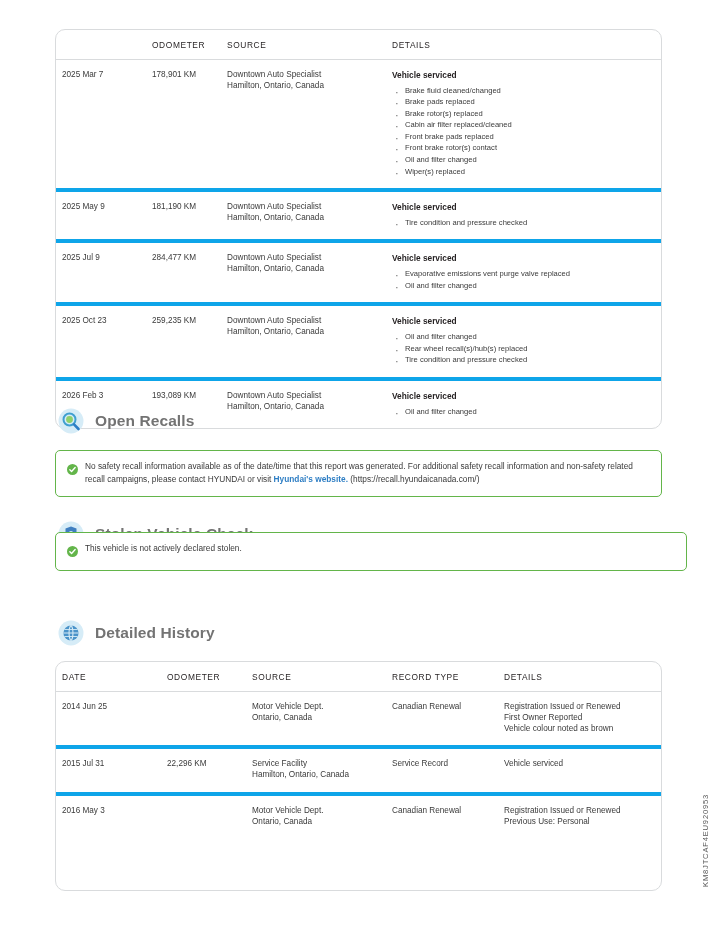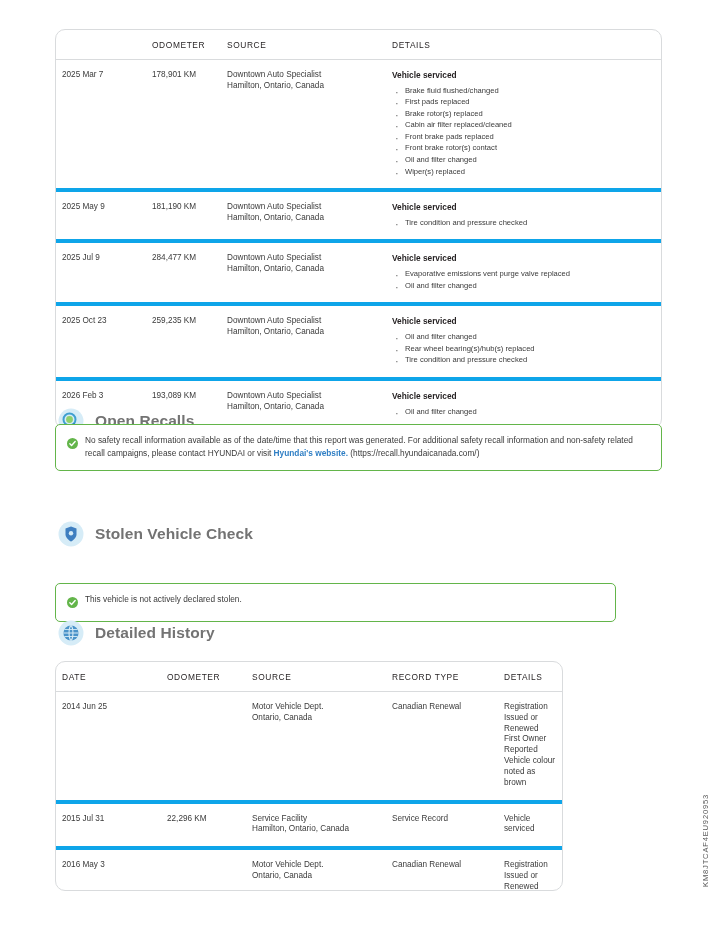--- a/index.html
+++ b/index.html
@@ -165,22 +165,22 @@
         <tr>
           <td class="nowrap">2025 Mar 7</td>
           <td class="nowrap">178,901 KM</td>
           <td>
             <span class="src-line">Downtown Auto Specialist</span>
             <span class="src-line">Hamilton, Ontario, Canada</span>
           </td>
           <td>
             <span class="strong">Vehicle serviced</span>
             <ul class="bullets">
-              <li>Brake fluid flushed/changed</li>
-              <li>First pads replaced</li>
+              <li>Brake fluid cleaned/changed</li>
+              <li>Brake pads replaced</li>
               <li>Brake rotor(s) replaced</li>
               <li>Cabin air filter replaced/cleaned</li>
               <li>Front brake pads replaced</li>
               <li>Front brake rotor(s) contact</li>
               <li>Oil and filter changed</li>
               <li>Wiper(s) replaced</li>
             </ul>
           </td>
         </tr>
 
@@ -219,21 +219,21 @@
           <td class="nowrap">2025 Oct 23</td>
           <td class="nowrap">259,235 KM</td>
           <td>
             <span class="src-line">Downtown Auto Specialist</span>
             <span class="src-line">Hamilton, Ontario, Canada</span>
           </td>
           <td>
             <span class="strong">Vehicle serviced</span>
             <ul class="bullets">
               <li>Oil and filter changed</li>
-              <li>Rear wheel bearing(s)/hub(s) replaced</li>
+              <li>Rear wheel recall(s)/hub(s) replaced</li>
               <li>Tire condition and pressure checked</li>
             </ul>
           </td>
         </tr>
 
         <tr>
           <td class="nowrap">2026 Feb 3</td>
           <td class="nowrap">193,089 KM</td>
           <td>
             <span class="src-line">Downtown Auto Specialist</span>
@@ -255,42 +255,42 @@
       <svg width="26" height="26" viewBox="0 0 26 26">
         <circle cx="13" cy="13" r="12.5" fill="#d6ecf7"></circle>
         <circle cx="11.5" cy="11.5" r="6" fill="none" stroke="#3f9fd0" stroke-width="2"></circle>
         <circle cx="11.5" cy="11.5" r="3.4" fill="#8ed06b"></circle>
         <line x1="16" y1="16.4" x2="20.5" y2="21" stroke="#2e7ec4" stroke-width="2.6" stroke-linecap="round"></line>
       </svg>
     </span>
     <span class="title">Open Recalls</span>
   </div>
 
-  <div class="banner" style="left:55px; top:424px; width:607px;">
+  <div class="banner" style="left:55px; top:450px; width:607px;">
     <span class="check">
       <svg width="11" height="11" viewBox="0 0 12 12">
         <circle cx="6" cy="6" r="6" fill="#63b54a"></circle>
         <path d="M3.1 6.2 L5 8.1 L8.9 3.9" fill="none" stroke="#fff" stroke-width="1.5" stroke-linecap="round" stroke-linejoin="round"></path>
       </svg>
     </span>
     <p><span>No safety recall information available as of the date/time that this report was generated. For additional safety recall information and non-safety related recall campaigns, please contact HYUNDAI or visit </span><a href="#">Hyundai's website.</a><span> (https://recall.hyundaicanada.com/)</span></p>
   </div>
 
   <div class="section-head" style="left:58px; top:521px;">
     <span class="badge-icon">
       <svg width="26" height="26" viewBox="0 0 26 26">
         <circle cx="13" cy="13" r="12.5" fill="#d6ecf7"></circle>
         <path d="M13 5.5 L18.5 7.6 V13.5 C18.5 17.4 13 20.6 13 20.6 C13 20.6 7.5 17.4 7.5 13.5 V7.6 Z" fill="#3f7fc0"></path>
         <circle cx="13" cy="12.2" r="2.2" fill="#d6ecf7"></circle>
       </svg>
     </span>
     <span class="title">Stolen Vehicle Check</span>
   </div>
 
-  <div class="banner" style="left:55px; top:583px; width:561px;">
+  <div class="banner" style="left:55px; top:532px; width:632px;">
     <span class="check">
       <svg width="11" height="11" viewBox="0 0 12 12">
         <circle cx="6" cy="6" r="6" fill="#63b54a"></circle>
         <path d="M3.1 6.2 L5 8.1 L8.9 3.9" fill="none" stroke="#fff" stroke-width="1.5" stroke-linecap="round" stroke-linejoin="round"></path>
       </svg>
     </span>
     <p>This vehicle is not actively declared stolen.</p>
   </div>
 
   <div class="section-head" style="left:58px; top:620px;">
@@ -298,21 +298,21 @@
       <svg width="26" height="26" viewBox="0 0 26 26">
         <circle cx="13" cy="13" r="12.5" fill="#d6ecf7"></circle>
         <circle cx="13" cy="13" r="7.6" fill="#4a93c9"></circle>
         <path d="M5.4 13 H20.6 M13 5.4 C10.4 8.2 10.4 17.8 13 20.6 M13 5.4 C15.6 8.2 15.6 17.8 13 20.6" fill="none" stroke="#d6ecf7" stroke-width="1.1"></path>
         <path d="M6.4 9.5 H19.6 M6.4 16.5 H19.6" fill="none" stroke="#d6ecf7" stroke-width="0.9"></path>
       </svg>
     </span>
     <span class="title">Detailed History</span>
   </div>
 
-  <div class="card" style="left:55px; top:661px; width:508px; height:230px; overflow:hidden;">
+  <div class="card" style="left:55px; top:661px; width:607px; height:230px; overflow:hidden;">
     <table class="hist">
       <colgroup>
         <col style="width:105px">
         <col style="width:85px">
         <col style="width:140px">
         <col style="width:112px">
         <col style="width:auto">
       </colgroup>
       <thead>
         <tr>

